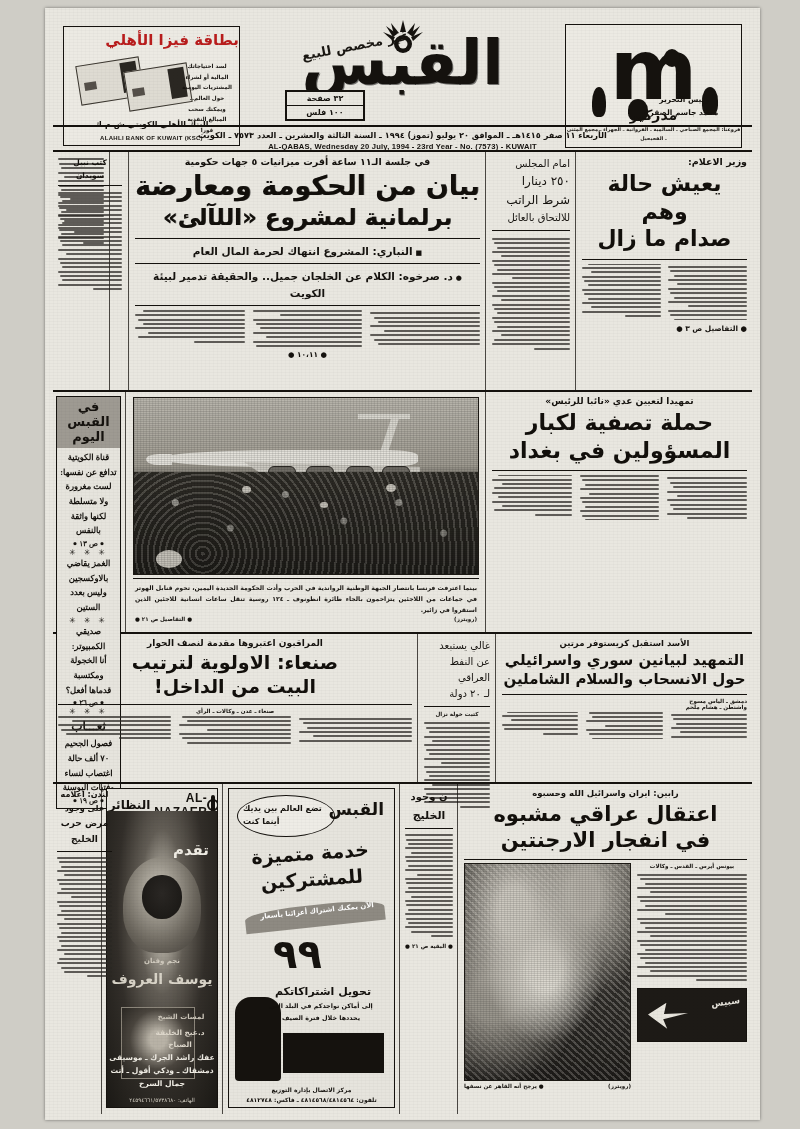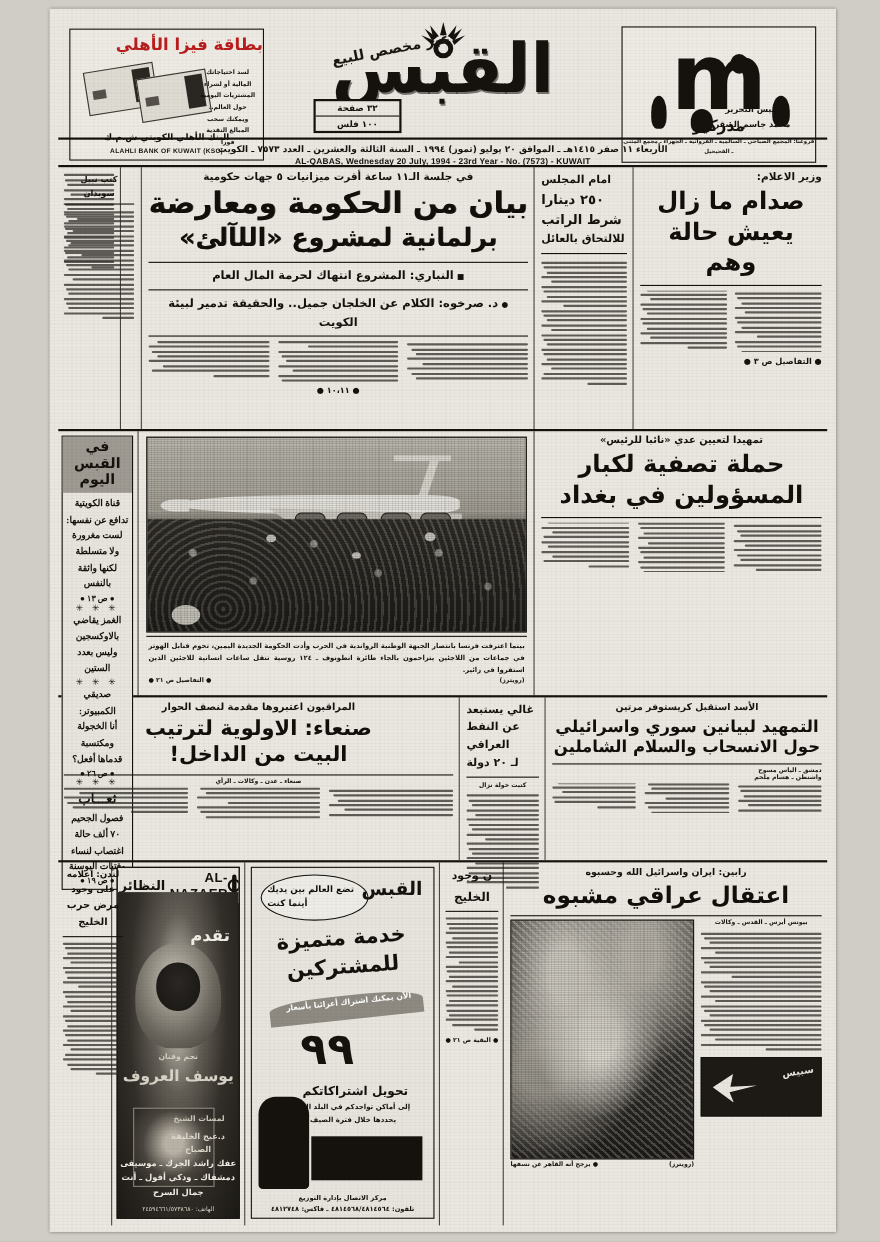--- a/index.html
+++ b/index.html
@@ -113,21 +113,21 @@
     letter-spacing:-.5px;text-shadow:.6px 0 0 rgba(0,0,0,.6);
   }
   .mainhead.s2{font-size:23px;}
   .subhead{font-size:10.5px;font-weight:bold;color:#15120e;text-align:center;line-height:1.55;}
   .bullet::before{content:"\25A0";font-size:7px;margin-left:3px;}
   .bullet2::before{content:"\25CF";font-size:7px;margin-left:3px;}
 
   .lhead{font-size:22px;font-weight:bold;text-align:center;color:#120f0b;line-height:1.25;letter-spacing:-.5px;}
   .lhead.sm{font-size:19px;}
 
-  .boxhead{font-size:10px;font-weight:bold;text-align:left;line-height:1.6;color:#15120e;}
+  .boxhead{font-size:10px;font-weight:normal;text-align:right;line-height:1.6;color:#15120e;}
 
   
   .photo{position:relative;background:#6e6b64;overflow:hidden;border:1px solid #1c1914;}
   .ph-sky{position:absolute;inset:0;background:linear-gradient(180deg,#b9b6ad 0%,#a09c92 38%,#6f6c64 46%,#46433c 64%,#2f2c26 100%);}
   .ph-noise{position:absolute;inset:0;opacity:.5;mix-blend-mode:multiply;
     background-image:repeating-linear-gradient(0deg,rgba(0,0,0,.22) 0 1px,rgba(0,0,0,0) 1px 2px),
                      repeating-linear-gradient(90deg,rgba(0,0,0,.16) 0 1px,rgba(0,0,0,0) 1px 3px);}
   .plane{position:absolute;}
   .plane .fus{position:absolute;left:0;top:18px;width:258px;height:17px;background:#e4e2db;border-radius:60% 14% 14% 55%/60% 40% 40% 60%;}
   .plane .nose{position:absolute;left:-14px;top:22px;width:26px;height:11px;background:#e4e2db;border-radius:70% 5% 5% 70%;}
@@ -296,22 +296,22 @@
               <i class="s3"></i>
               <i class="s2"></i>
               <i class="s1"></i>
               <i class="last"></i>
           </div>
         </div>
         <div class="vrule" style="right:642px;"></div>
 
         <div class="col" style="right:0px;width:175px;">
           <div class="kicker lft ar">وزير الاعلام:</div>
+          <div class="lhead ar">يعيش حالة وهم</div>
           <div class="lhead ar">صدام ما زال</div>
-          <div class="lhead ar">يعيش حالة وهم</div>
           <div class="hdr-rule thin" style="margin:6px 0 4px;"></div>
           <div class="body-lines" style="columns:2;column-gap:7px;">
             <i class="s1"></i>
               <i class="s3"></i>
               <i class="s2"></i>
               <i class="s1"></i>
               <i class="s4"></i>
             <i class="s1"></i>
               <i class="s3"></i>
               <i class="s2"></i>
@@ -660,20 +660,21 @@
               <i class="last"></i>
           </div>
         </div>
       </div>
 
       <div style="position:relative;height:330px;">
 
         <div class="col" style="right:0;width:293px;padding:4px 5px;">
           <div class="kicker ar" style="font-size:8.5px;">رابين: ايران واسرائيل الله وحسبوه</div>
           <div class="lhead ar" style="font-size:21px;">اعتقال عراقي مشبوه</div>
+          <div class="lhead ar" style="font-size:21px;">في انفجار الارجنتين</div>
           <div class="hdr-rule thin" style="margin:5px 0 3px;"></div>
           <div style="display:flex;gap:6px;align-items:flex-start;">
             <div style="width:110px;">
               <div class="credit ar" style="text-align:center;">بيونس أيرس ـ القدس ـ وكالات</div>
               <div class="body-lines" style="margin-top:3px;">
                 <i class="s1"></i>
                   <i class="s3"></i>
                   <i class="s2"></i>
                   <i class="s1"></i>
                   <i class="s4"></i>

